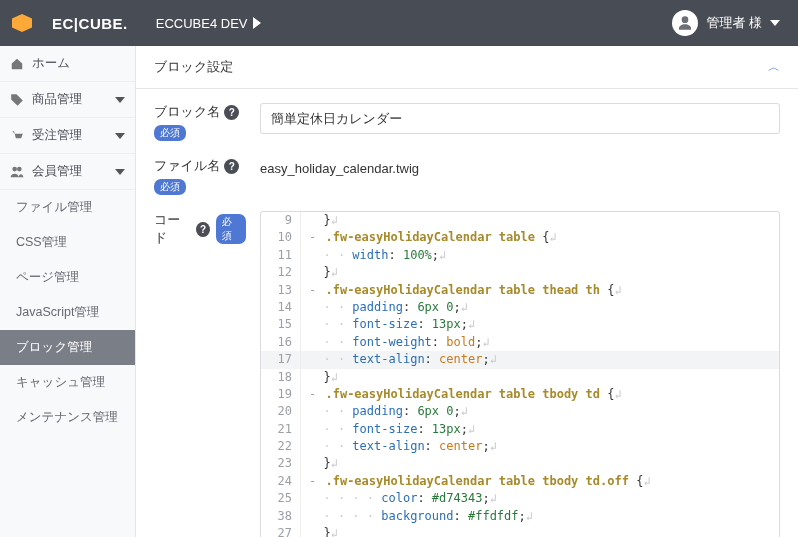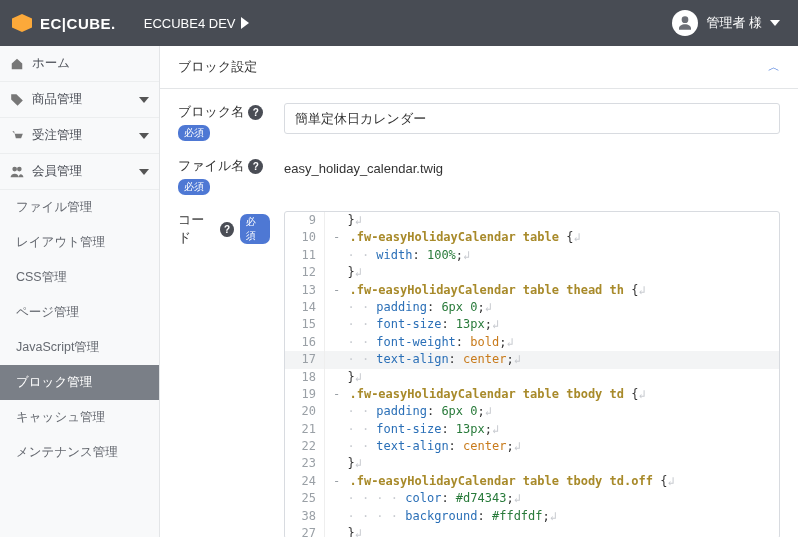--- a/index.html
+++ b/index.html
@@ -16,38 +16,38 @@
   .topbar {
     background: #484c54;
     color: #fff;
     height: 46px;
     display: flex;
     align-items: center;
     justify-content: space-between;
     padding: 0 18px 0 12px;
   }
   .topbar-left { display: flex; align-items: center; gap: 28px; }
-  .brand { display: flex; align-items: center; gap: 8px; font-weight: bold; letter-spacing: 0.5px; font-size: 15px;}
+  .brand { display: flex; align-items: center; gap: 20px; font-weight: bold; letter-spacing: 0.5px; font-size: 15px;}
   .brand-logo {
     width: 20px; height: 18px;
     background: #fca93a;
     clip-path: polygon(0 25%,50% 0,100% 25%,100% 75%,50% 100%,0 75%);
   }
   .brand b { font-weight: 700; }
   .site-switch { font-size: 13px; display: flex; align-items: center; gap:6px;}
   .site-switch svg {width:8px;height:12px;fill:#fff;}
   .userbox { display: flex; align-items: center; gap: 8px; font-size: 13px;}
   .avatar { width: 26px; height: 26px; border-radius: 50%; background: #fff; display:flex;align-items:center;justify-content:center;}
   .avatar svg{width:16px;height:16px;fill:#6c6f76;}
   .userbox svg.caret{width:10px;height:10px;fill:#fff;}
 
   
   .layout { display: flex; height: calc(537px - 46px); }
   .sidebar {
-    width: 160px;
+    width: 136px;
     background: #f8f9fa;
     border-right: 1px solid #e3e5e7;
     overflow-y: auto;
     font-size: 12.5px;
   }
   .nav-item {
     display: flex; align-items: center; justify-content: space-between;
     padding: 9px 10px 9px 10px;
     border-bottom: 1px solid #eceeef;
     color: #4b4f57;
@@ -217,23 +217,20 @@
         </span>
       <svg class="caret" viewBox="0 0 10 10">
           <path d="M0 2h10L5 8z"></path>
         </svg>
     </div>
 
     <div class="nav-item sub">
         <span>ファイル管理</span>
       </div>
     <div class="nav-item sub">
-        <span>レイアウト管理</span>
-      </div>
-    <div class="nav-item sub">
         <span>CSS管理</span>
       </div>
     <div class="nav-item sub">
         <span>ページ管理</span>
       </div>
     <div class="nav-item sub">
         <span>JavaScript管理</span>
       </div>
     <div class="nav-item sub active">
         <span>ブロック管理</span>

